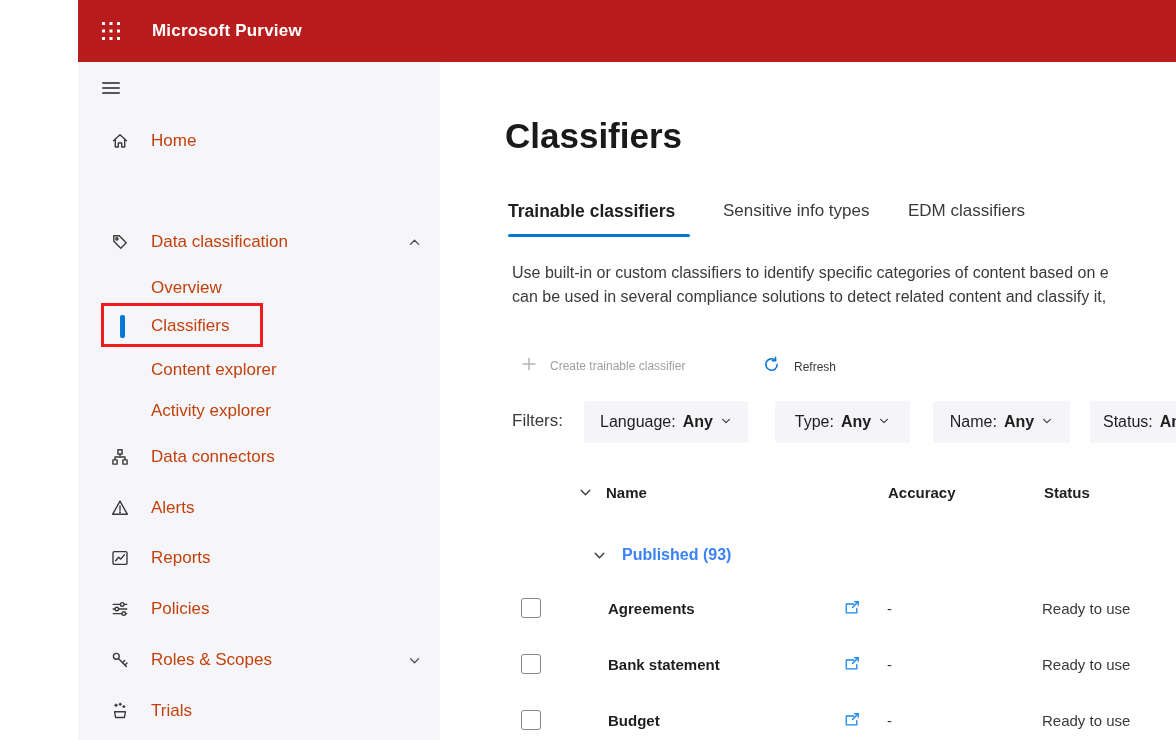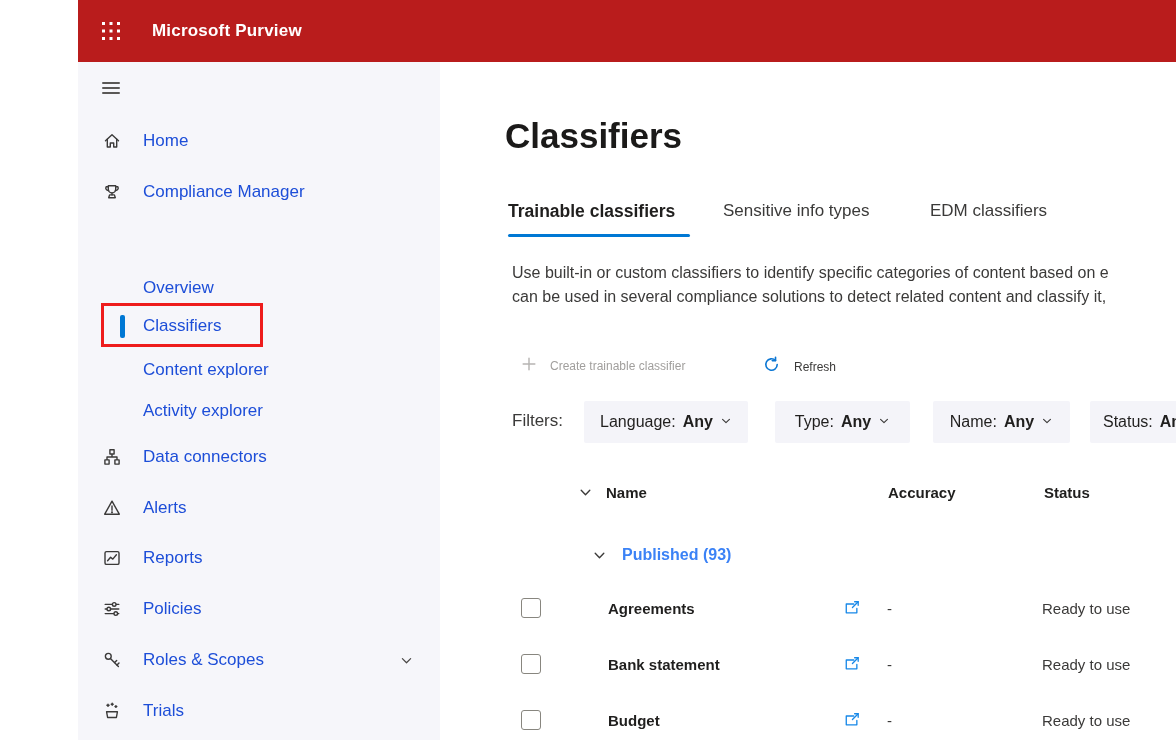--- a/index.html
+++ b/index.html
@@ -11,21 +11,21 @@
   .waffle{position:absolute;left:22px;top:20px;width:22px;height:22px;cursor:pointer;}
   .app-title{position:absolute;left:74px;top:21px;color:#ffffff;font-size:17px;font-weight:700;letter-spacing:.2px;white-space:nowrap;}
 
   
   .sidebar{position:absolute;left:78px;top:62px;width:362px;height:678px;background:#f6f6fa;}
   .hamburger{position:absolute;left:24px;top:19px;width:18px;height:14px;cursor:pointer;}
   .hamburger span{position:absolute;left:0;width:18px;height:2px;background:#5a5856;border-radius:1px;}
   .hamburger span:nth-child(1){top:1px;}
   .hamburger span:nth-child(2){top:6px;}
   .hamburger span:nth-child(3){top:11px;}
-  .nav-item{position:absolute;left:0;width:362px;height:24px;display:flex;align-items:center;cursor:pointer;color:#1d4ed8;}
+  .nav-item{position:absolute;left:8px;width:362px;height:24px;display:flex;align-items:center;cursor:pointer;color:#c2410c;}
   .nav-item .ico{position:absolute;left:24px;top:2px;width:20px;height:20px;}
   .nav-item .lbl{position:absolute;left:65px;top:0;line-height:24px;font-size:17px;white-space:nowrap;}
   .nav-item .chev{position:absolute;left:321px;top:5px;width:15px;height:15px;}
   .sel-bar{position:absolute;left:42px;top:253px;width:5px;height:23px;background:#0078d4;border-radius:2px;}
   .annotation-box{position:absolute;left:23px;top:241px;width:162px;height:44px;border:3px solid #ee1c1c;box-sizing:border-box;pointer-events:none;}
 
   
   .page-title{position:absolute;left:505px;top:116px;font-size:35px;font-weight:700;color:#1b1a19;white-space:nowrap;}
   .tab{position:absolute;top:201px;font-size:17px;color:#3b3a39;white-space:nowrap;cursor:pointer;}
   .tab.active{font-weight:700;font-size:17.5px;color:#201f1e;text-align:center;}
@@ -84,33 +84,35 @@
     <div class="nav-item" style="top:67px;">
       <span class="ico">
         <svg width="20" height="20" viewBox="0 0 20 20" fill="none" stroke="#3b3a39" stroke-width="1.4" stroke-linecap="round" stroke-linejoin="round">
           <path d="M3.5 9.8 L10 3.8 L16.5 9.8"></path>
             <path d="M5.3 8.3 V16 H8.3 V12 H11.7 V16 H14.7 V8.3"></path>
         </svg>
       </span>
       <span class="lbl">Home</span>
     </div>
 
-    <div class="nav-item" style="top:118px;">
-      <span class="ico">
-        <svg width="20" height="20" viewBox="0 0 20 20" fill="none" stroke="#3b3a39" stroke-width="1.4" stroke-linecap="round" stroke-linejoin="round">
-          <path d="M6.3 3.8 H13.7 V7.2 A3.7 3.7 0 0 1 6.3 7.2 Z"></path>
-          <path d="M6.3 4.8 H4.1 A2.5 2.5 0 0 0 6.6 8.5"></path>
-          <path d="M13.7 4.8 H15.9 A2.5 2.5 0 0 1 13.4 8.5"></path>
-          <path d="M10 10.9 V12.9"></path>
-            <path d="M7.6 12.9 H12.4 L13.3 15.7 H6.7 Z"></path>
-        </svg>
-      </span>
-      <span class="lbl">Compliance Manager</span>
-    </div>
-
+
+    <div class="nav-item" style="top:168px;">
+      <span class="ico">
+        <svg width="20" height="20" viewBox="0 0 20 20" fill="none" stroke="#3b3a39" stroke-width="1.4" stroke-linecap="round" stroke-linejoin="round">
+          <path d="M3.8 3.8 H9.2 L16.2 10.8 L10.8 16.2 L3.8 9.2 Z"></path>
+            <circle cx="6.9" cy="6.9" r="1.1"></circle>
+        </svg>
+      </span>
+      <span class="lbl">Data classification</span>
+      <span class="chev">
+        <svg width="15" height="15" viewBox="0 0 20 20" fill="none" stroke="#484644" stroke-width="1.6" stroke-linecap="round" stroke-linejoin="round">
+            <path d="M4.5 12.5 L10 7 L15.5 12.5"></path>
+          </svg>
+      </span>
+    </div>
 
     <div class="nav-item" style="top:214px;">
       <span class="lbl">Overview</span>
     </div>
 
     <div class="nav-item" style="top:252px;">
       <span class="lbl">Classifiers</span>
     </div>
     <span class="sel-bar"></span>
     <span class="annotation-box"></span>
@@ -196,21 +198,21 @@
       </span>
       <span class="lbl">Trials</span>
     </div>
   </aside>
 
   <main>
     <h1 class="page-title" style="margin:0;">Classifiers</h1>
 
     <span class="tab active" style="left:508px;">Trainable classifiers</span>
     <span class="tab" style="left:723px;">Sensitive info types</span>
-    <span class="tab" style="left:930px;">EDM classifiers</span>
+    <span class="tab" style="left:908px;">EDM classifiers</span>
     <span class="tab-underline"></span>
 
     <div class="desc" style="top:264px;">Use built-in or custom classifiers to identify specific categories of content based on e</div>
     <div class="desc" style="top:288px;">can be used in several compliance solutions to detect related content and classify it,</div>
 
     <div class="cmd disabled" style="left:520px;top:355px;gap:12px;">
       <span>
         <svg width="18" height="18" viewBox="0 0 20 20" fill="none" stroke="#b6b4b2" stroke-width="1.6" stroke-linecap="round">
             <path d="M10 3.5 V16.5 M3.5 10 H16.5"></path>
           </svg>

